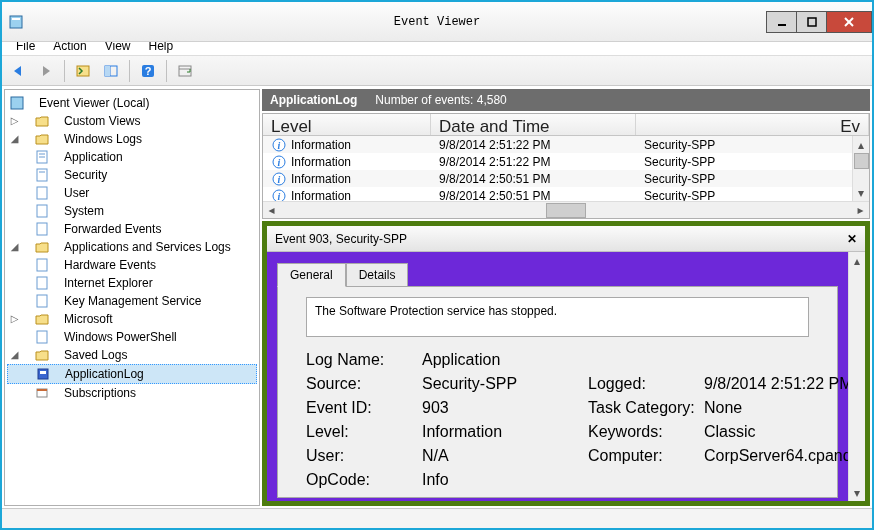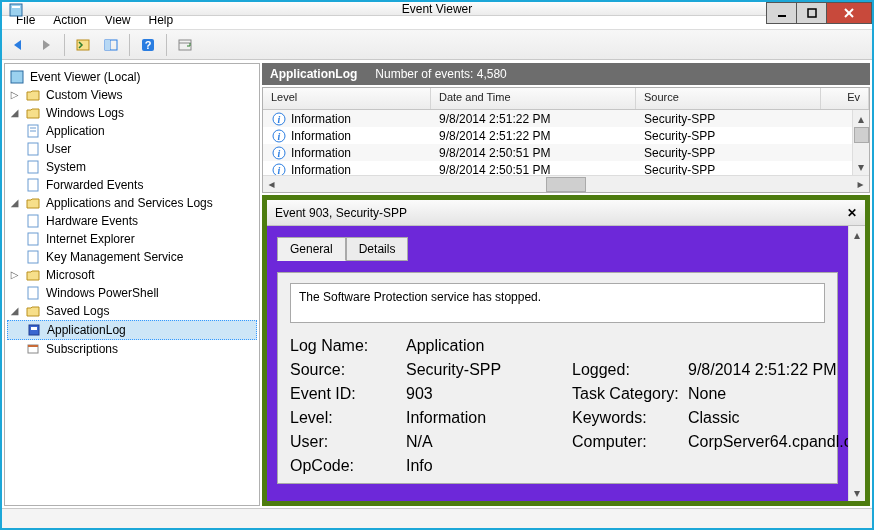--- a/index.html
+++ b/index.html
@@ -1,74 +1,74 @@
 <!DOCTYPE html>
 <html><head>
 <meta charset="utf-8">
 <style>
   * { box-sizing: border-box; margin: 0; padding: 0; }
   body { font-family: "Segoe UI", Tahoma, sans-serif; font-size: 12px; background: #fff; width: 874px; height: 530px; overflow: hidden; }
   .window { border: 2px solid #1ca7d8; width: 874px; height: 530px; display: flex; flex-direction: column; }
   
-  .titlebar { height: 14px; background: linear-gradient(#fdfdfd,#ececec); display: flex; position: relative; border-bottom:1px solid #d0d0d0;}
+  .titlebar { height: 40px; background: linear-gradient(#fdfdfd,#ececec); display: flex; align-items: center; position: relative; border-bottom:1px solid #d0d0d0;font-family:Liberation Mono, monospace;}
   .titlebar .app-icon { margin-left: 6px; width:16px; height:16px; display:flex; align-items:center; justify-content:center; }
   .titlebar .title-text { position:absolute; left:0; right:0; text-align:center; font-size:12px; color:#000; }
   .win-btns { margin-left:auto; display:flex; height:22px; }
   .win-btn { width:30px; height:22px; display:flex; align-items:center; justify-content:center; border:1px solid #555; font-weight:bold; font-size:12px; cursor:pointer; }
   .win-btn.min, .win-btn.max { background:#d6d6d6; border-right:none; }
   .win-btn.close { background:#c8493b; color:#fff;width:46px;}
   
   .menubar { height:14px; background:#fff; border-bottom:1px solid #ddd; display:flex; align-items:flex-end; padding:0 6px; gap:2px;}
   .menubar span { padding:2px 8px; cursor:default;}
   
   .toolbar { height:30px; background:linear-gradient(#f7f7f7,#ececec); border-bottom:1px solid #c9c9c9; display:flex; align-items:center; padding:0 4px; gap:4px;}
   .tbtn { width:24px; height:24px; display:flex; align-items:center; justify-content:center; cursor:pointer; border:1px solid transparent;}
   .tsep { width:1px;height:22px;background:#c0c0c0;margin:0 2px;}
   
   .client { flex:1; display:flex; border-top:1px solid #fff; padding:2px; gap:2px; min-height:0; background:#fff;}
   .tree-pane { width:256px; border:1px solid #b0b0b0; background:#fff; overflow:auto; padding:4px 2px;}
   .right-pane { flex:1; display:flex; flex-direction:column; min-width:0; gap:2px;}
   
   .tree ul { list-style:none; }
   .tree li { white-space:nowrap; line-height:18px;}
-  .tree .row { display:flex; align-items:center; gap:5px; padding:0 2px; cursor:default;}
+  .tree .row { display:flex; align-items:center; gap:14px; padding:0 2px; cursor:default;}
   .tree .row.selected { background:#cde6f7; border:1px dotted #3399ff;}
   .tw { display:inline-block; width:11px; text-align:center; color:#666; font-size:10px; cursor:pointer;}
   .icn { width:16px;height:16px;display:inline-flex;align-items:center;justify-content:center;}
   .indent0{padding-left:0px;} .indent1{padding-left:16px;} .indent2{padding-left:32px;}
   
   .log-header{height:22px;background:#6d6d6d;color:#fff;display:flex;align-items:center;padding:0 8px;gap:18px;font-size:12px;}
   .log-header b{font-weight:600;}
   
   .grid-wrap{border:1px solid #b0b0b0;background:#fff;display:flex;flex-direction:column;height:106px;}
   .grid-head{display:flex;background:linear-gradient(#fbfbfb,#ececec);border-bottom:1px solid #c5c5c5;height:22px;}
-  .gh{border-right:1px solid #d5d5d5;padding:3px 8px;color:#222;font-size:11px;}
+  .gh{border-right:1px solid #d5d5d5;padding:3px 8px;color:#222;font-size:17px;}
   .gh.level{width:168px;} .gh.date{width:205px;} .gh.source{width:185px;} .gh.ev{flex:1;}
   .grid-body{flex:1;overflow:hidden;position:relative;}
   .grow{display:flex;height:17px;align-items:center;}
   .grow:nth-child(odd){background:#f7f7f7;}
   .gc{padding:0 8px;font-size:12px;white-space:nowrap;overflow:hidden;}
   .gc.level{width:168px;display:flex;align-items:center;gap:4px;} .gc.date{width:205px;} .gc.source{width:185px;} .gc.ev{flex:1;}
   .vscroll{position:absolute;right:0;top:0;bottom:0;width:17px;background:#f0f0f0;border-left:1px solid #ddd;display:flex;flex-direction:column;align-items:center;}
   .vscroll .arr{height:17px;width:100%;display:flex;align-items:center;justify-content:center;color:#555;cursor:pointer;}
   .vscroll .thumb{width:15px;background:#cfcfcf;border:1px solid #aaa;}
   .hscroll{height:17px;background:#f0f0f0;border-top:1px solid #ddd;display:flex;align-items:center;}
   .hscroll .arr{width:17px;height:100%;display:flex;align-items:center;justify-content:center;color:#555;cursor:pointer;}
   .hscroll .track{flex:1;display:flex;justify-content:center;}
   .hscroll .thumb{width:40px;height:15px;background:#cfcfcf;border:1px solid #aaa;}
   
   .detail{flex:1;border:5px solid #4d7c0f;background:#6d28d9;display:flex;flex-direction:column;min-height:0;}
   .detail-head{height:26px;background:linear-gradient(#fbfbfb,#e4e4e4);border-bottom:1px solid #c0c0c0;display:flex;align-items:center;justify-content:space-between;padding:0 8px;font-size:12px;}
   .close-x{font-family:Arial;font-weight:bold;cursor:pointer;}
   .detail-body{flex:1;display:flex;min-height:0;}
   .detail-content{flex:1;padding:10px 10px 8px 10px;overflow:hidden;}
-  .tabs{display:flex;gap:0;margin-bottom:12px;position:relative;z-index:2;}
+  .tabs{display:flex;gap:0;margin-bottom:0;position:relative;z-index:2;}
   .tab{padding:4px 12px;border:1px solid #a9a9a9;background:#ececec;font-size:12px;cursor:pointer;position:relative;top:1px;}
   .tab.active{background:#f0f0f0;border-bottom:1px solid #f0f0f0;}
-  .tab-page{border:1px solid #a9a9a9;background:#f0f0f0;padding:10px 12px 8px;}
+  .tab-page{border:1px solid #a9a9a9;background:#f0f0f0;padding:10px 28px 8px;}
   .msg-box{border:1px solid #a9a9a9;background:#fff;padding:6px 8px;height:40px;margin-bottom:14px;font-size:12px;}
   .props{display:grid;grid-template-columns:110px 160px 110px auto;row-gap:6px;column-gap:6px;font-size:16px;}
   .props .lbl{color:#000;}
   .detail-vscroll{width:17px;background:#f0f0f0;border-left:1px solid #ddd;display:flex;flex-direction:column;align-items:center;}
   .detail-vscroll .arr{height:17px;width:100%;display:flex;align-items:center;justify-content:center;color:#555;cursor:pointer;}
   
   .status{height:20px;background:#f4f4f4;border-top:1px solid #c9c9c9;}
   
   svg{display:block;}
 </style>
@@ -202,20 +202,32 @@
                       </span>
                       <span>Application</span>
                     </div>
                   </li>
                 <li>
                     <div class="row indent2">
                       <span class="tw"></span>
                       <span class="icn">
                         <svg width="14" height="14">
                           <rect x="2" y="1" width="10" height="12" fill="#fff" stroke="#6a9bd1"></rect>
+                          <line x1="4" y1="4" x2="10" y2="4" stroke="#6a9bd1"></line>
+                        </svg>
+                      </span>
+                      <span>Security</span>
+                    </div>
+                  </li>
+                <li>
+                    <div class="row indent2">
+                      <span class="tw"></span>
+                      <span class="icn">
+                        <svg width="14" height="14">
+                          <rect x="2" y="1" width="10" height="12" fill="#fff" stroke="#6a9bd1"></rect>
                         </svg>
                       </span>
                       <span>User</span>
                     </div>
                   </li>
                 <li>
                     <div class="row indent2">
                       <span class="tw"></span>
                       <span class="icn">
                         <svg width="14" height="14">
@@ -351,21 +363,20 @@
     <div class="right-pane">
       <div class="log-header">
         <b>ApplicationLog</b>
         <span>Number of events: 4,580</span>
       </div>
 
       <div class="grid-wrap">
         <div class="grid-head">
           <div class="gh level">Level</div>
           <div class="gh date">Date and Time</div>
-          <div class="gh source">Source</div>
           <div class="gh ev" style="text-align:right;">Ev</div>
         </div>
         <div class="grid-body">
           <div id="grid-rows">
               <div class="grow">
                 <div class="gc level">
                   <span class="icn">
                     <svg width="14" height="14">
                       <circle cx="7" cy="7" r="6" fill="#fff" stroke="#2a7de1"></circle>
                       <text x="7" y="11" text-anchor="middle" fill="#2a7de1" font-size="10" font-family="Georgia" font-style="italic" font-weight="bold">i</text>

